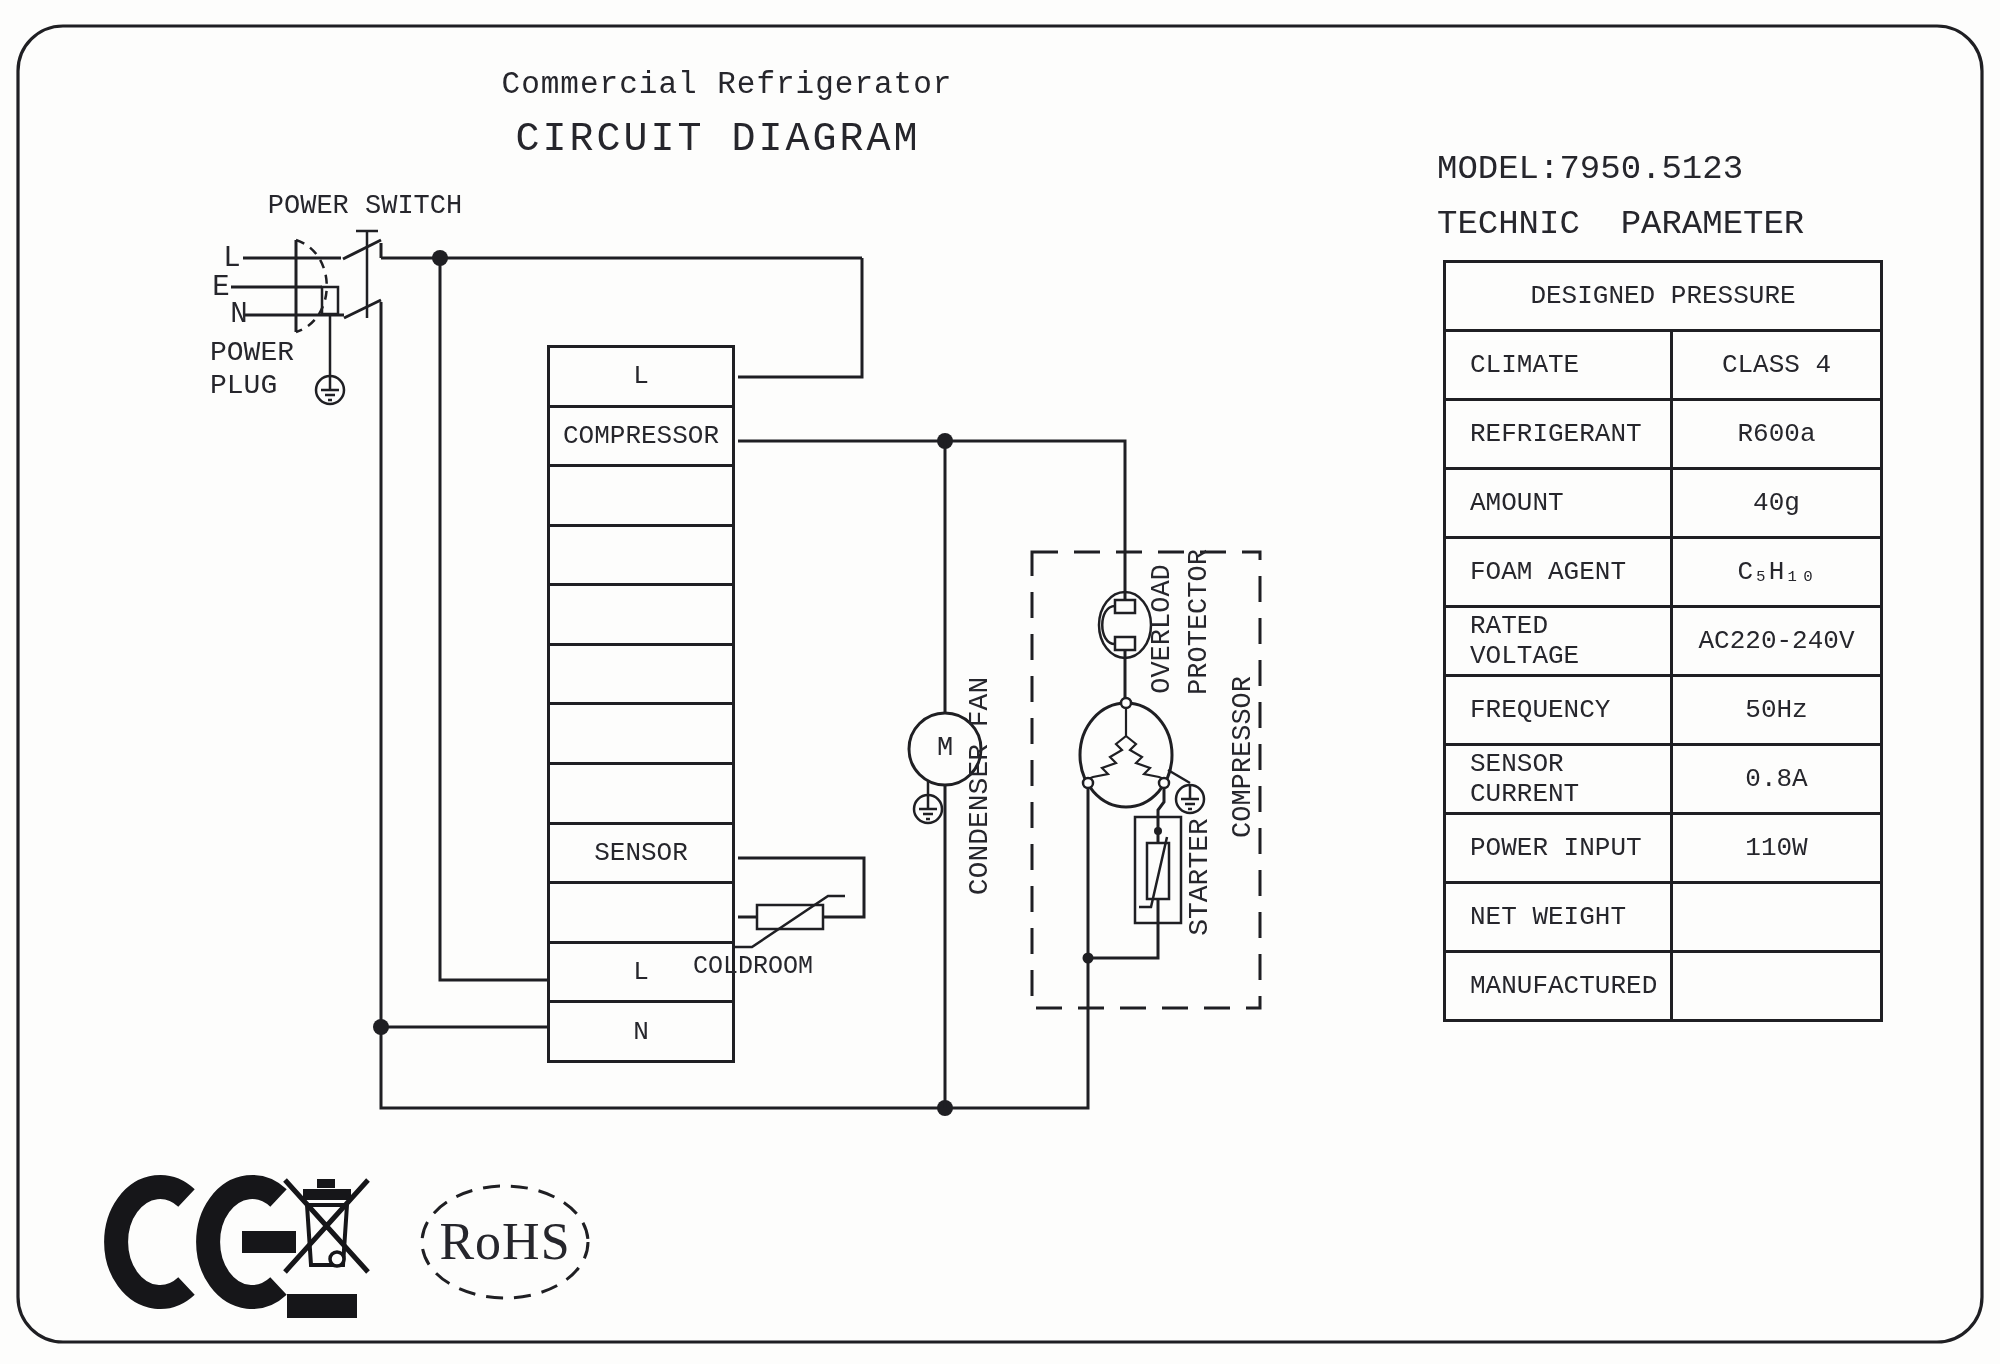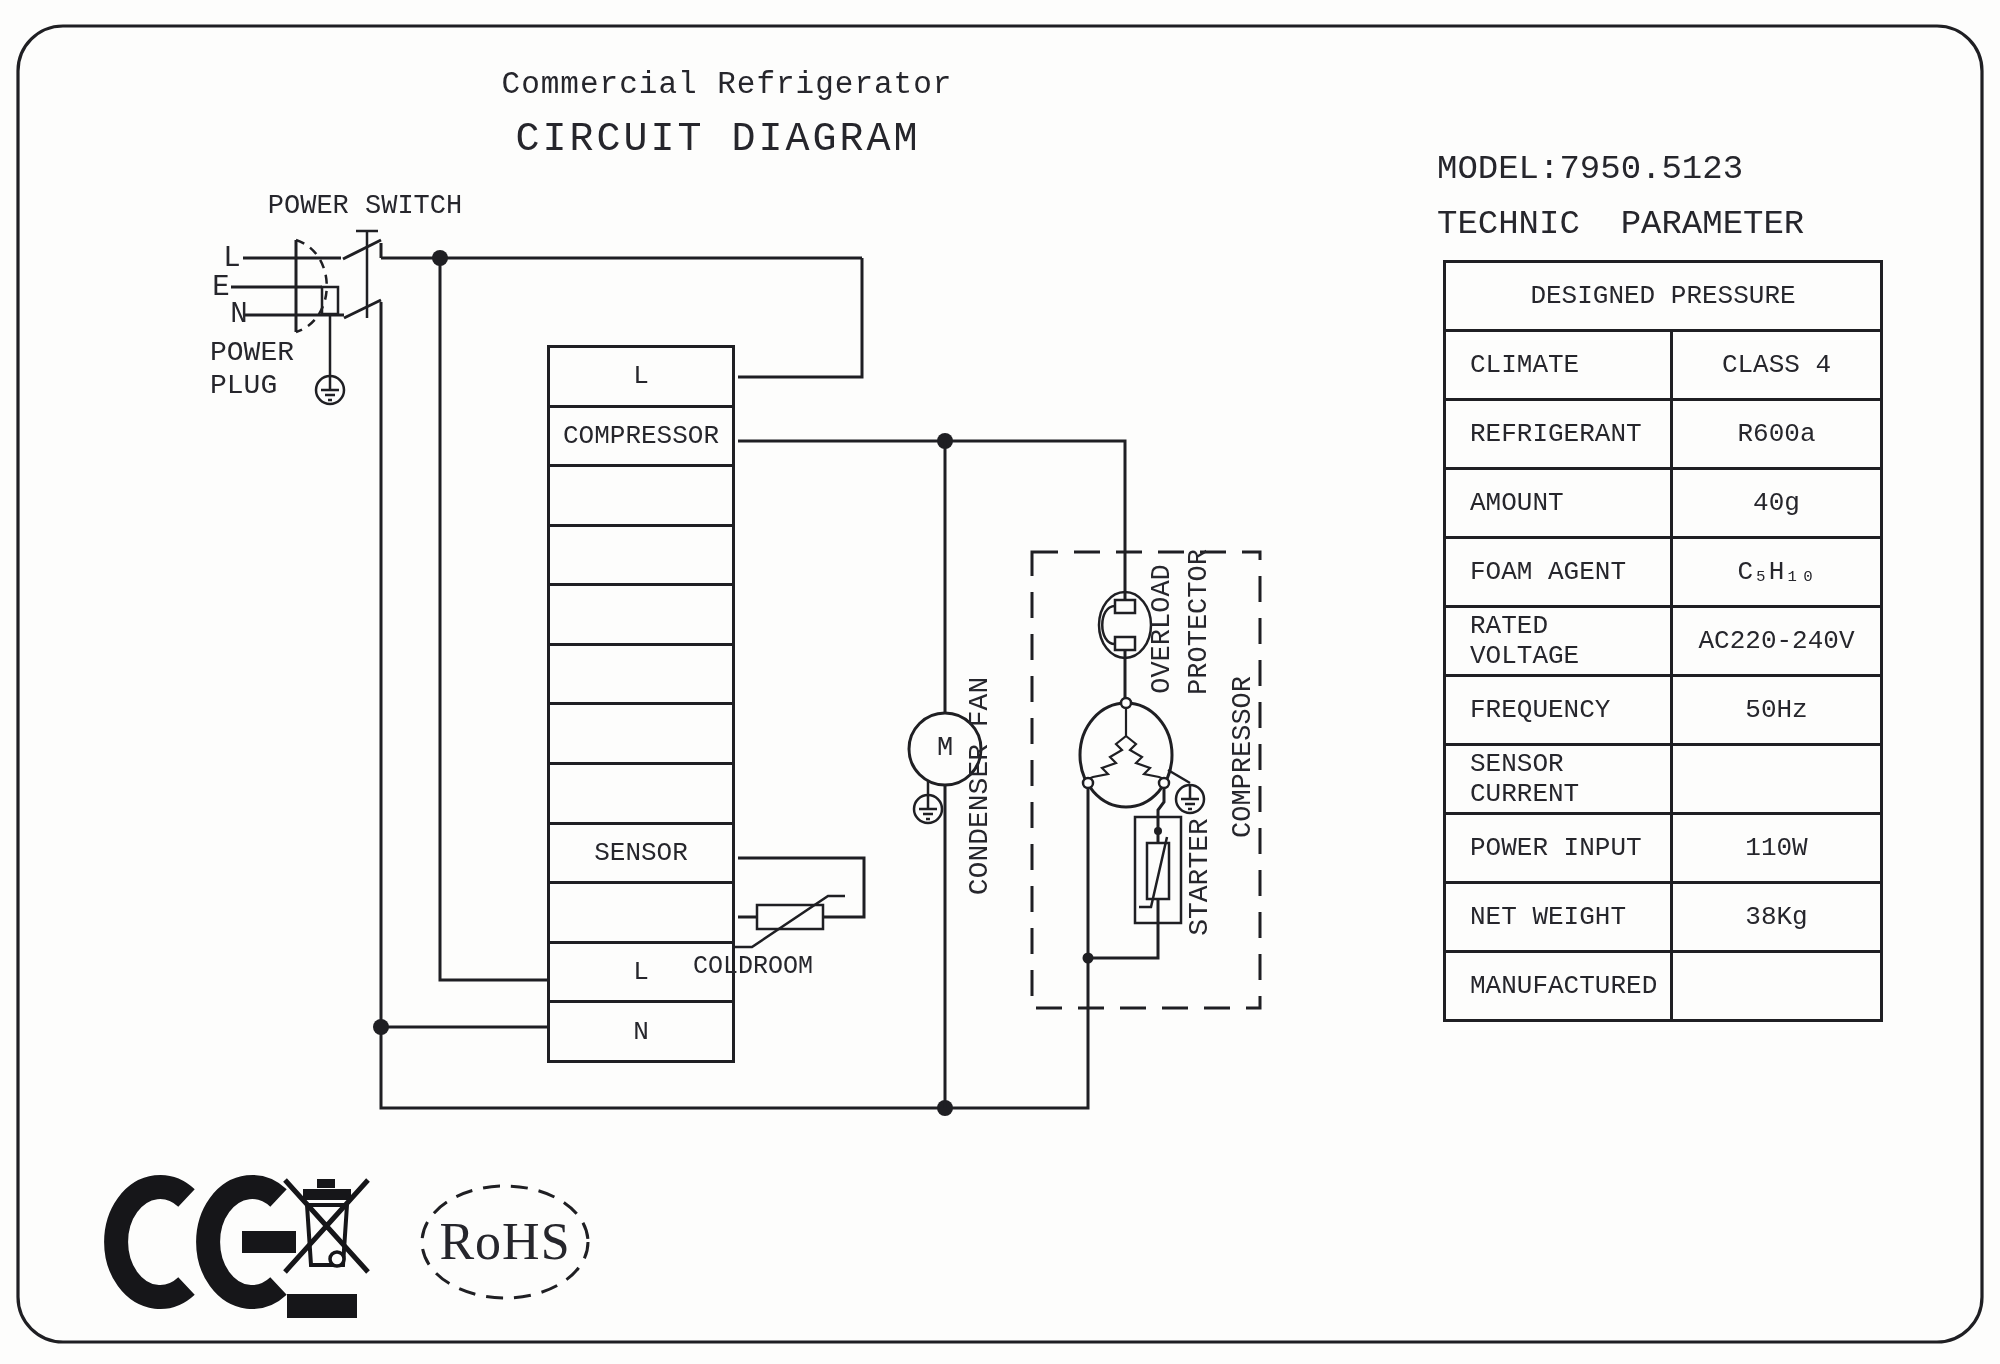--- a/index.html
+++ b/index.html
@@ -204,28 +204,28 @@
     <div class="prow">
       <div class="plabel">RATED VOLTAGE</div>
       <div class="pvalue">AC220-240V</div>
       </div>
     <div class="prow">
       <div class="plabel">FREQUENCY</div>
       <div class="pvalue">50Hz</div>
       </div>
     <div class="prow">
       <div class="plabel">SENSOR CURRENT</div>
+      <div class="pvalue">0.8A</div>
       </div>
     <div class="prow">
       <div class="plabel">POWER INPUT</div>
       <div class="pvalue">110W</div>
       </div>
     <div class="prow">
       <div class="plabel">NET WEIGHT</div>
-      <div class="pvalue">38Kg</div>
       </div>
     <div class="prow">
       <div class="plabel">MANUFACTURED</div>
       <div class="pvalue"></div>
       </div>
   </div>
 
   <div class="ctext rohs" style="left:505px;top:1241px">RoHS</div>
 
 </div>

